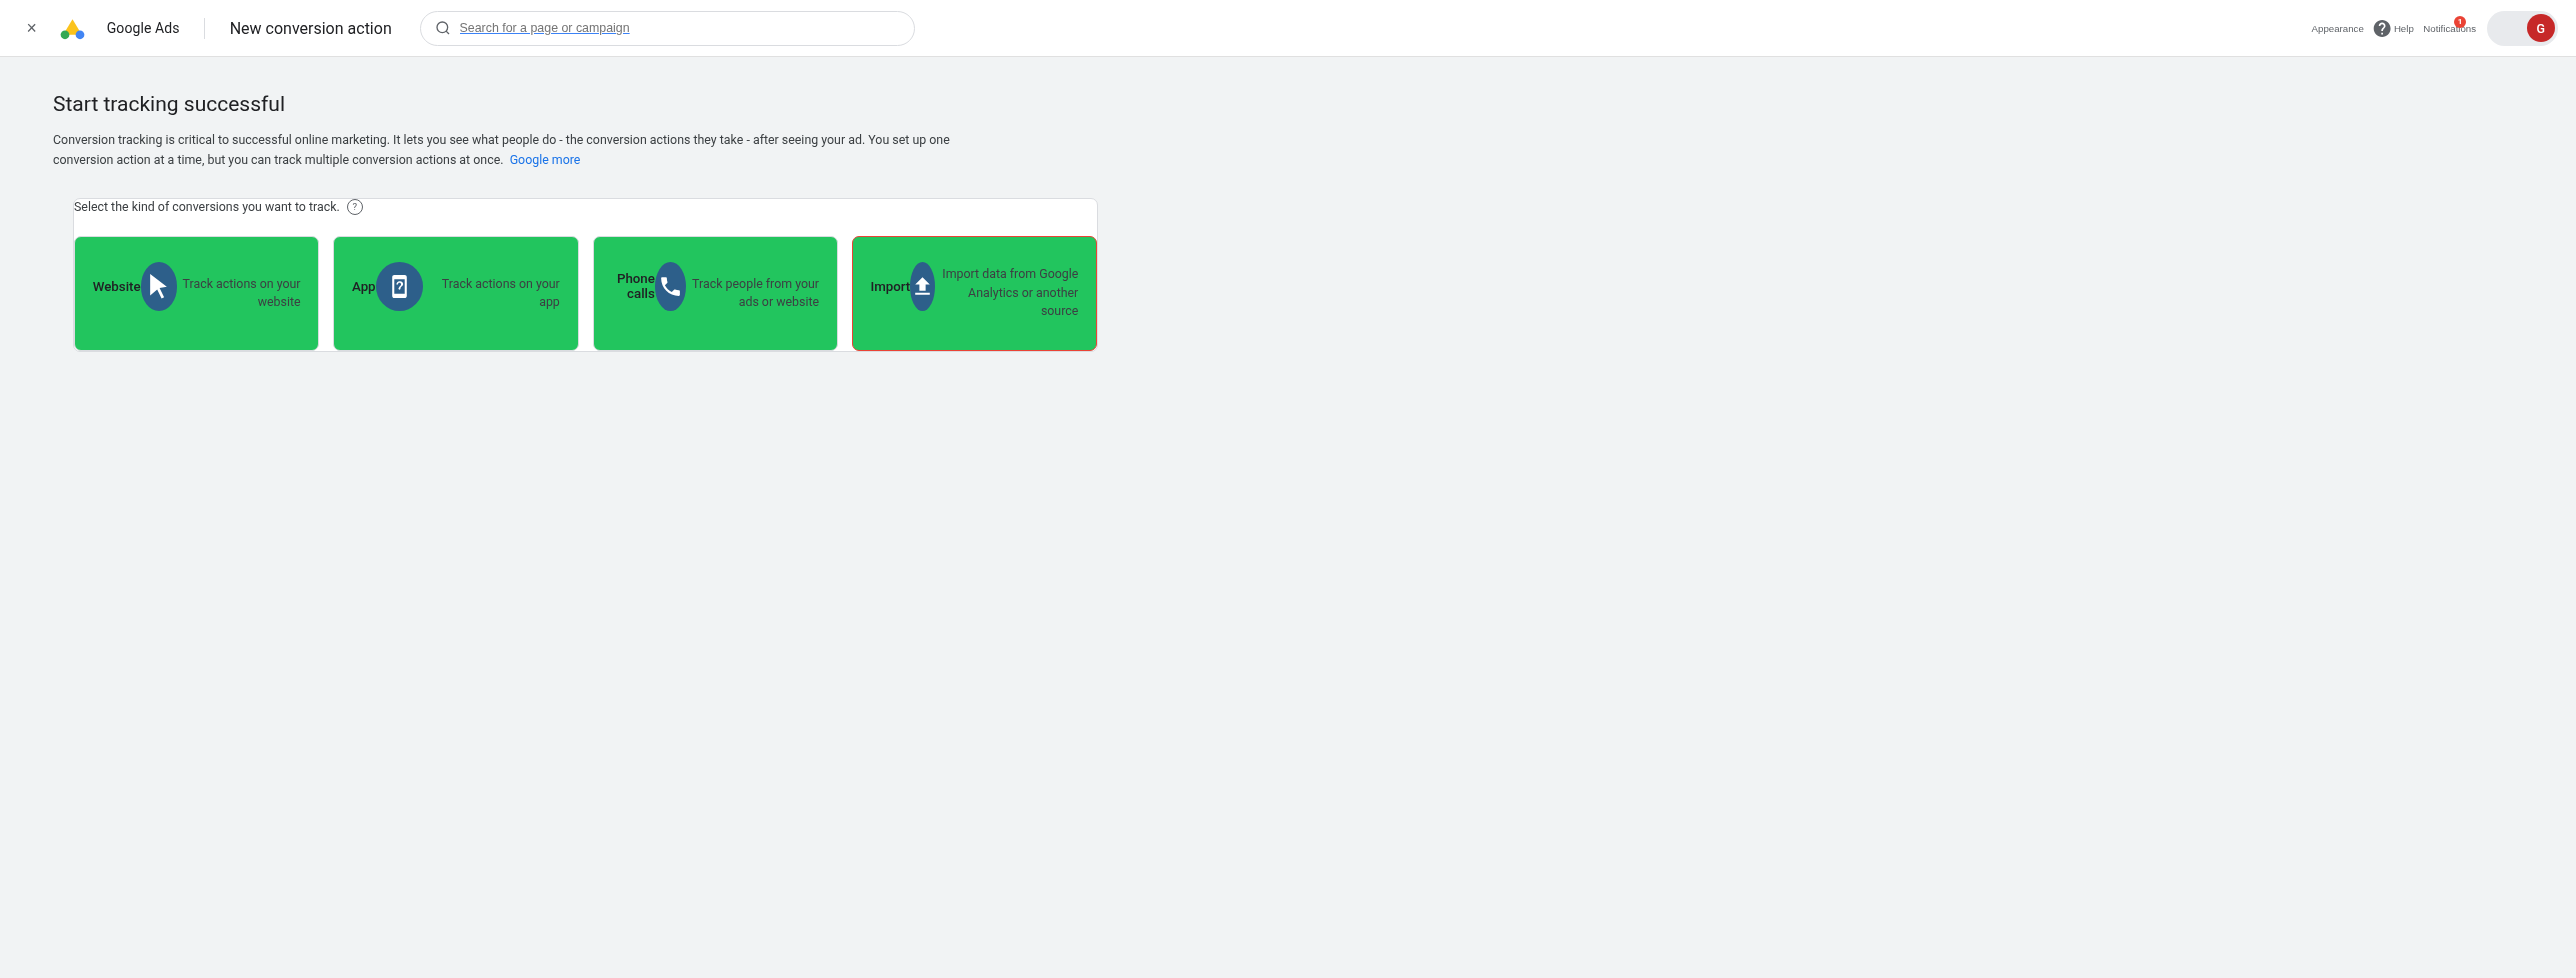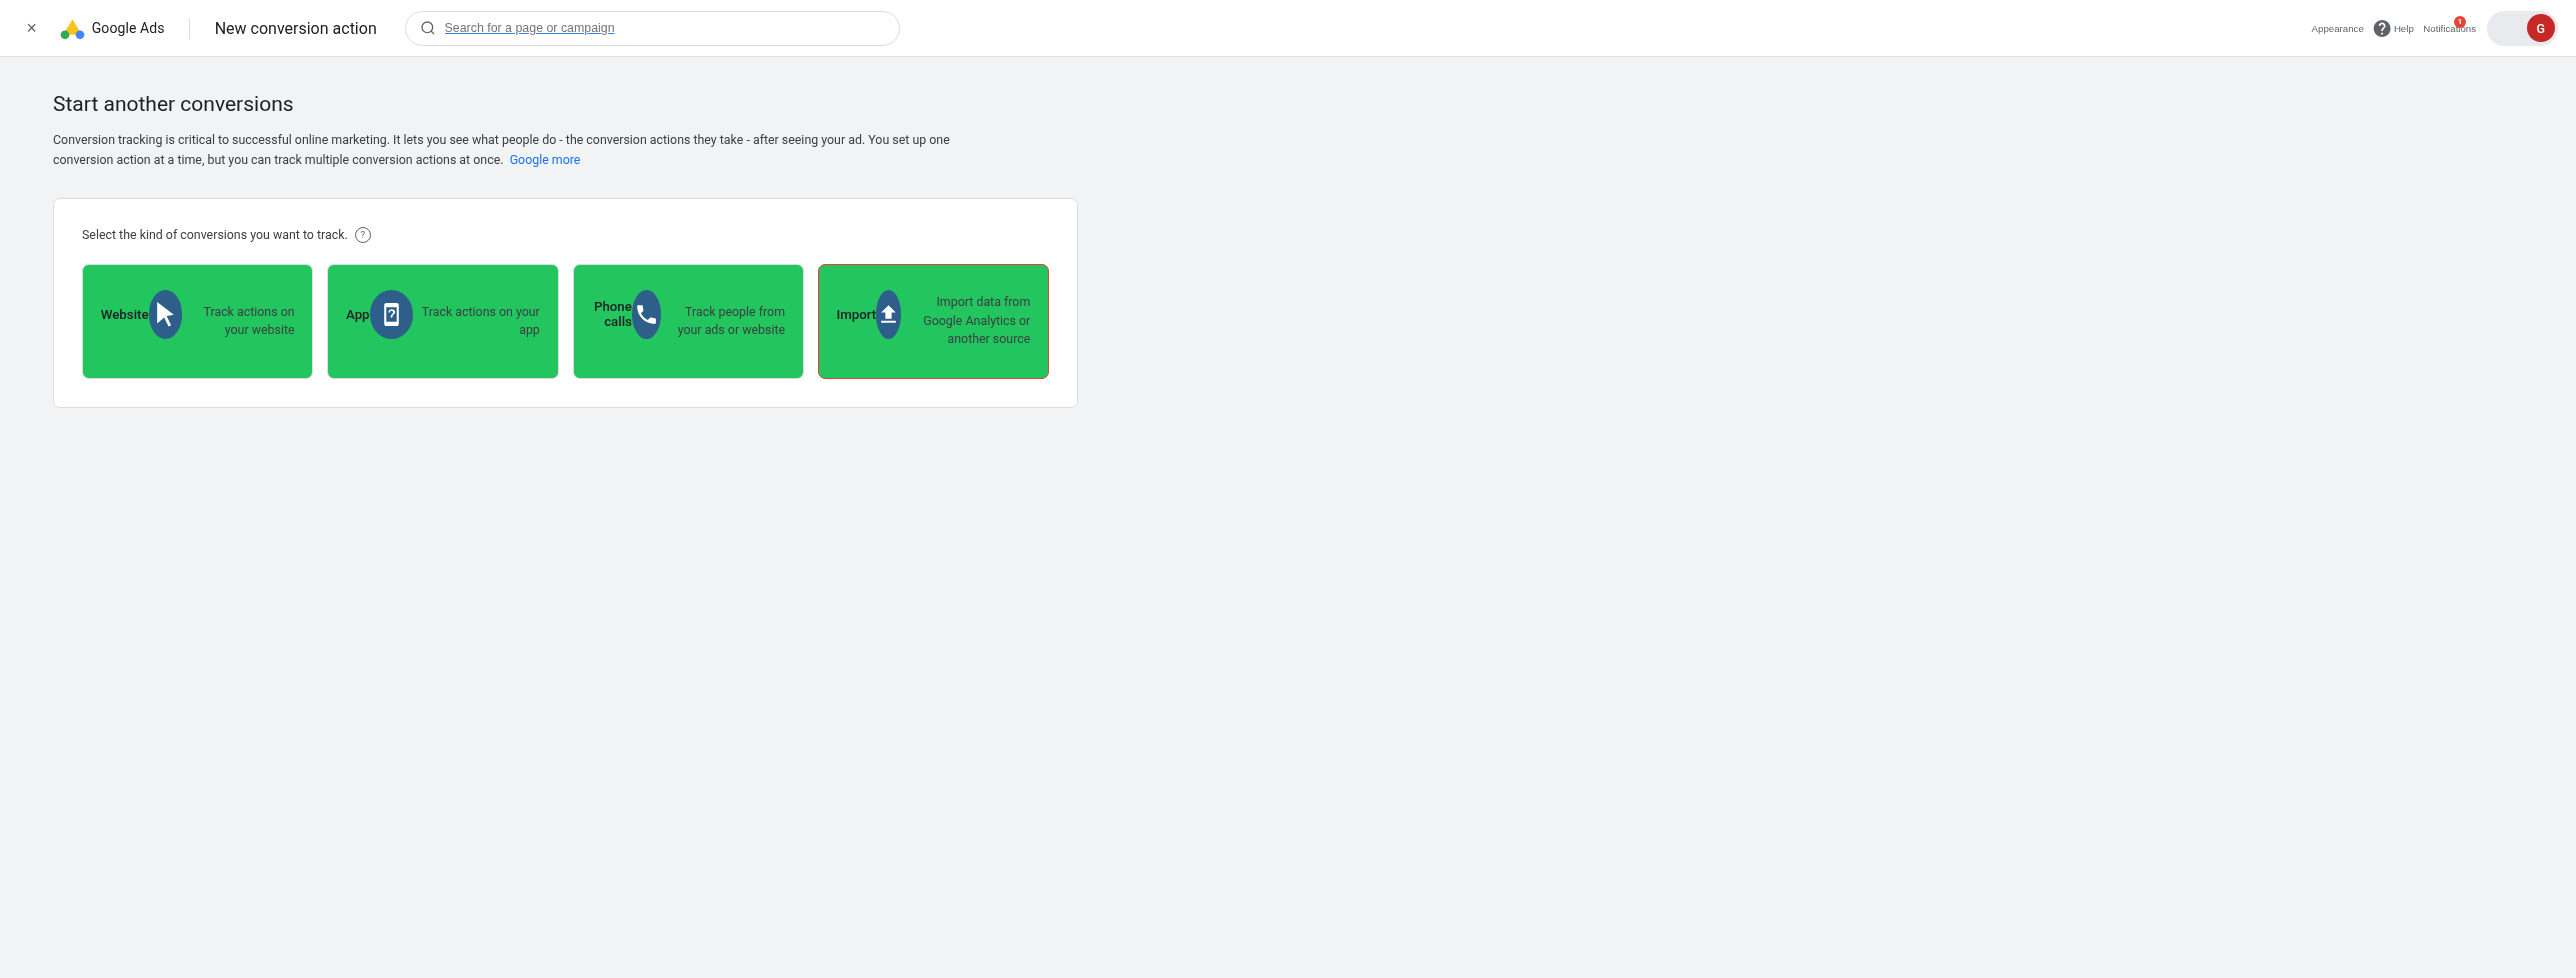--- a/index.html
+++ b/index.html
@@ -37,21 +37,21 @@
       cursor: pointer;
       color: #5f6368;
       font-size: 17.7px;
       border: none;
       background: none;
     }
 
     .logo-area {
       display: flex;
       align-items: center;
-      gap: 7px;
+      gap: 22px;
     }
 
     .google-ads-logo {
       width: 25px;
       height: 25px;
     }
 
     .brand-name {
       font-size: 14px;
       font-weight: 400;
@@ -208,22 +208,22 @@
       color: #1a73e8;
       text-decoration: none;
       cursor: pointer;
     }
 
     
     .card-container {
       background: #fff;
       border: 0.9px solid #dadce0;
       border-radius: 7px;
-      padding: 28px;
       max-width: 1025px;
+      margin-left: 20px;
     }
 
     .select-label {
       font-size: 12.4px;
       color: #3c4043;
       margin-bottom: 21px;
       display: flex;
       align-items: center;
       gap: 7px;
     }
@@ -355,21 +355,21 @@
       <div class="notification-badge">1</div>
     </div>
 
     <div class="account-btn">
       <div class="avatar">G</div>
     </div>
   </div>
 </header>
 
 <main class="main-content">
-  <h2 class="page-heading">Start another conversions</h2>
+  <h2 class="page-heading">Start tracking successful</h2>
 
   <p class="description">
     <span>Conversion tracking is critical to successful online marketing. It lets you see what people do - the conversion actions they take - after seeing your ad. You set up one conversion action at a time, but you can track multiple conversion actions at once.</span>
     &nbsp;<a class="learn-more-link" href="#">Google more</a>
   </p>
 
   <div class="card-container">
     <div class="select-label">
       <span>Select the kind of conversions you want to track.</span>
       <div class="help-icon">?</div>

